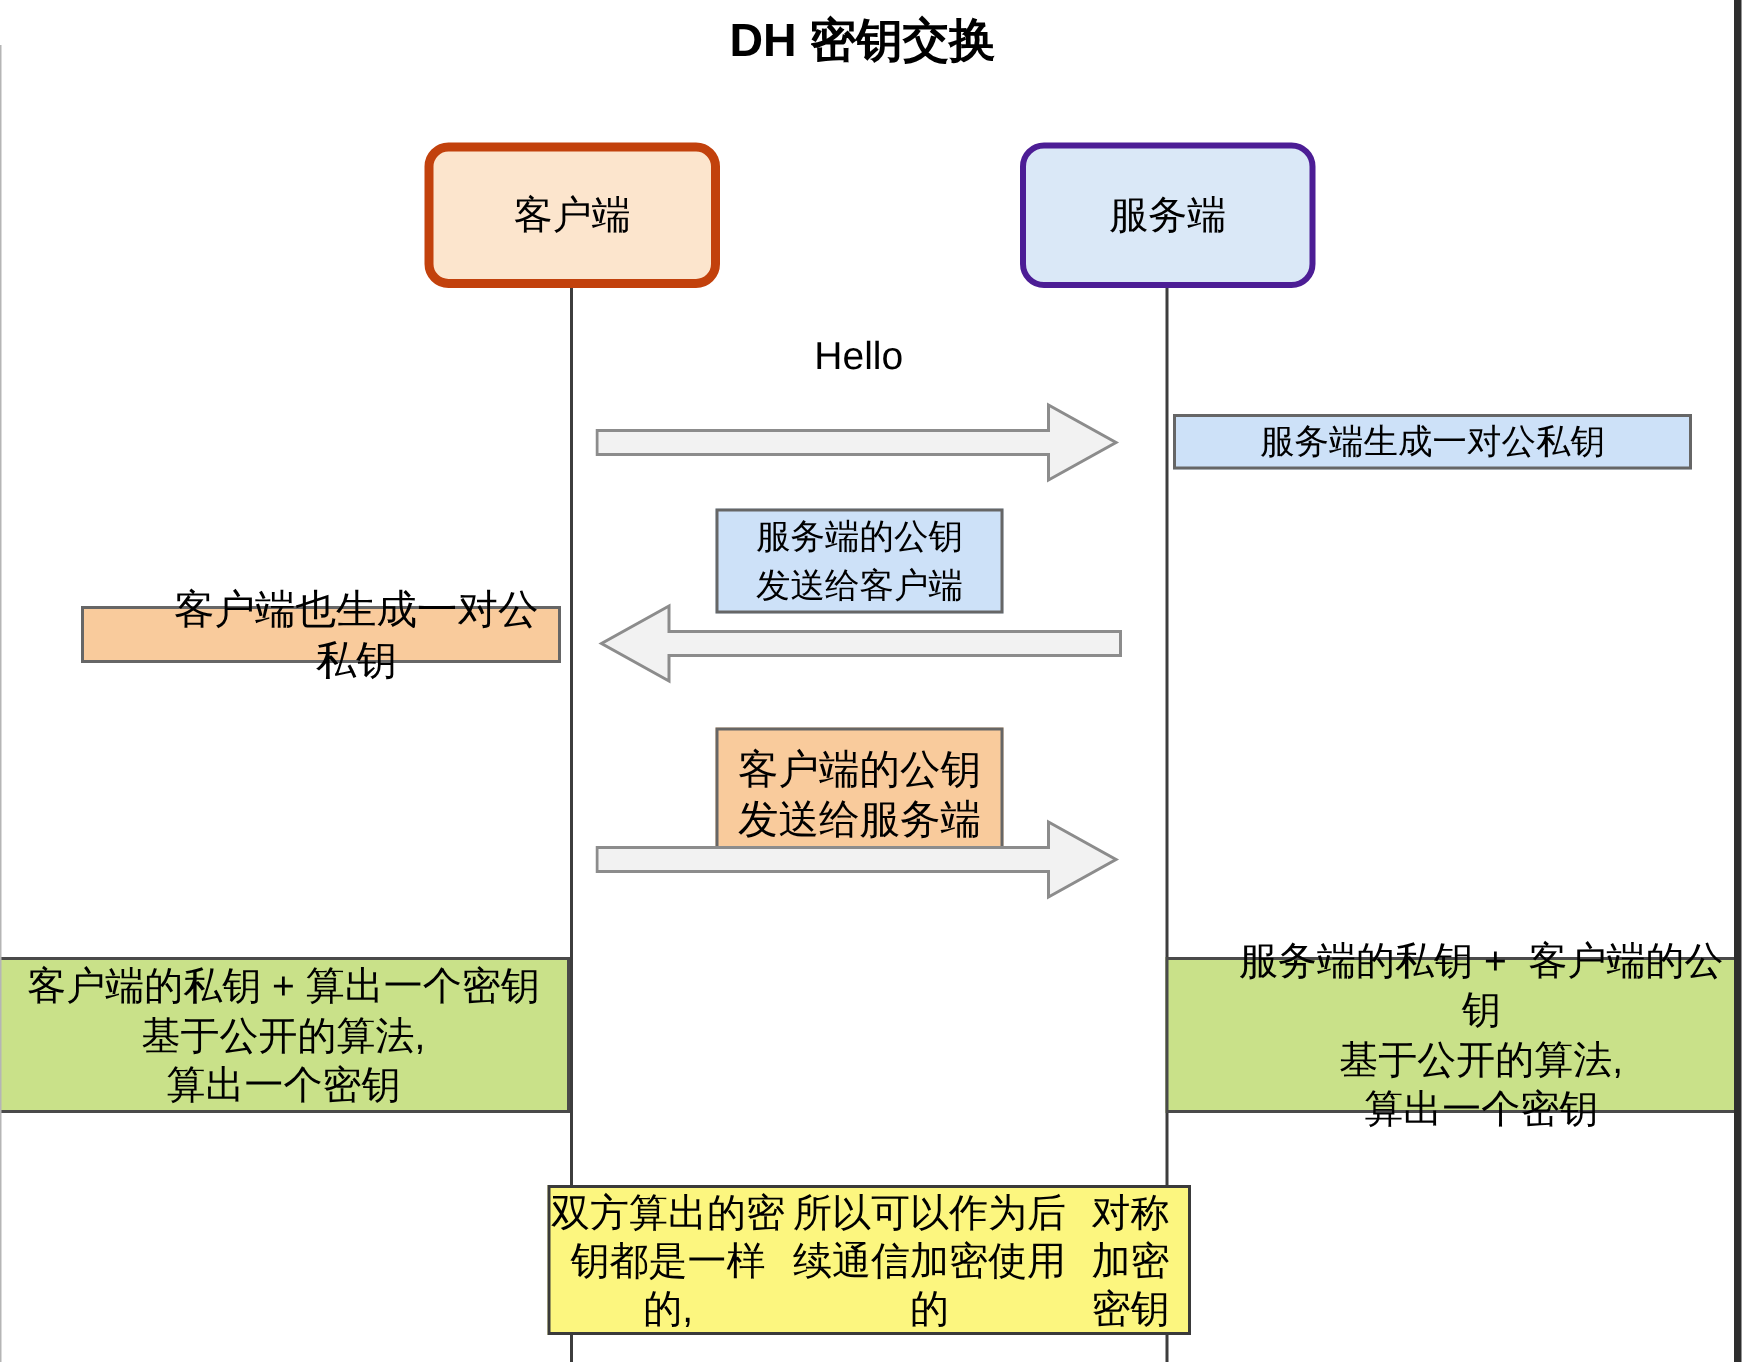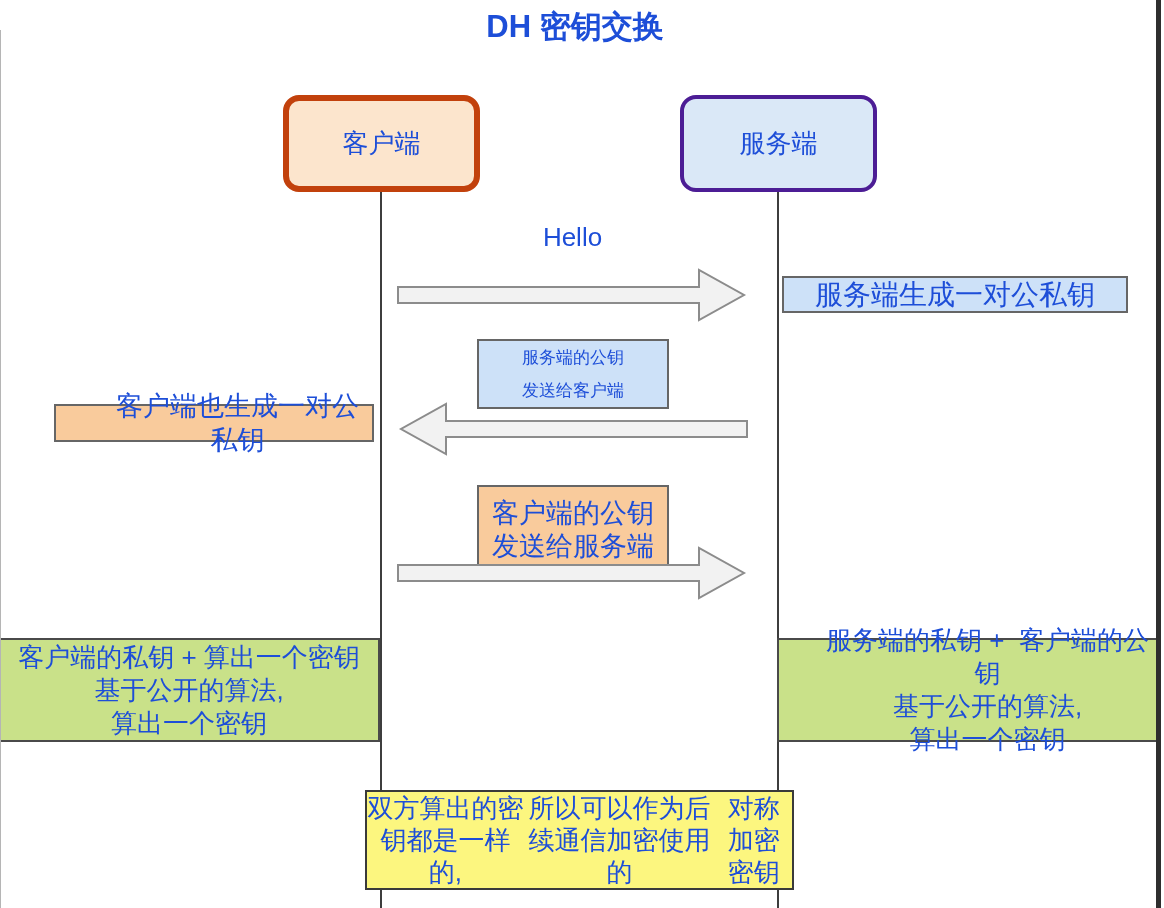--- a/index.html
+++ b/index.html
@@ -1,18 +1,18 @@
 <!DOCTYPE html>
 <html><head>
 <meta charset="utf-8">
 <style>
   html,body { margin:0; padding:0; background:#ffffff; }
   .canvas {
     position:relative; width:1164px; height:908px; background:#ffffff;
-    font-family:"Liberation Sans","DejaVu Sans",sans-serif; color:#1d4ed8;
+    font-family:"Liberation Sans","DejaVu Sans",sans-serif; color:#000000;
     overflow:hidden;
   }
   .title {
     position:absolute; top:6px; left:0; width:1150px; text-align:center;
     font-size:31px; font-weight:bold;
   }
   .actor {
     position:absolute; width:197px; height:97px; border-radius:16px;
     display:flex; align-items:center; justify-content:center;
     font-size:26px; box-sizing:border-box;
@@ -30,22 +30,22 @@
   .arrow1 { left:397px; top:268px; }
   .arrow2 { left:398px; top:402px; }
   .arrow3 { left:397px; top:546px; }
   .note {
     position:absolute; border:2px solid #666666; box-sizing:border-box;
     display:flex; flex-direction:column; align-items:center; justify-content:center;
     text-align:center;
   }
   .note-blue   { background:#CDE1F8; }
   .note-orange { background:#F9CB9C; }
-  .note-server-keygen { left:782px; top:276px; width:346px; height:37px; font-size:28px; line-height:33px; }
-  .note-server-pubkey { left:477px; top:339px; width:192px; height:70px; font-size:17px; line-height:33px; }
+  .note-server-keygen { left:782px; top:276px; width:346px; height:37px; font-size:23px; line-height:33px; }
+  .note-server-pubkey { left:477px; top:339px; width:192px; height:70px; font-size:23px; line-height:33px; }
   .note-client-keygen { left:54px;  top:404px; width:320px; height:38px; font-size:27px; line-height:34px;padding-left:47px; }
   .note-client-pubkey { left:477px; top:485px; width:192px; height:89px; font-size:27px; line-height:33px; }
   .compute {
     position:absolute; top:638px; height:104px; background:#C9E189;
     border:2px solid #4a4a4a; box-sizing:border-box;
     display:flex; flex-direction:column; justify-content:center;
     text-align:center; font-size:26px; line-height:33px;
   }
   .compute div { white-space:pre-wrap; }
   .compute-left  { left:-2px; width:382px; }

